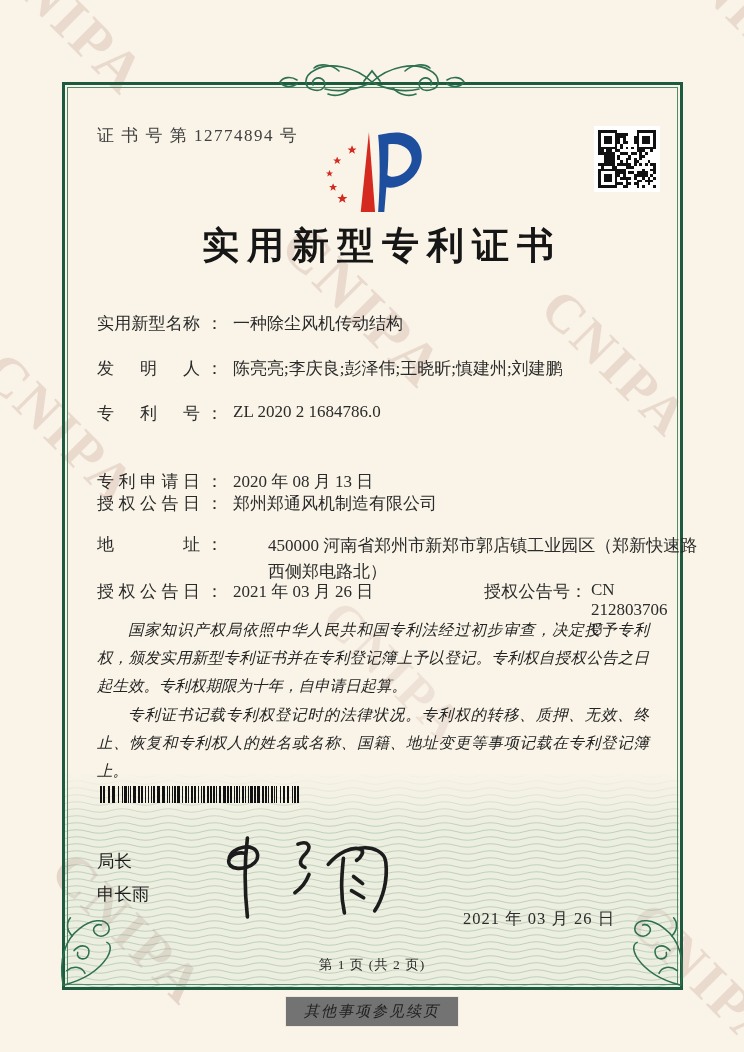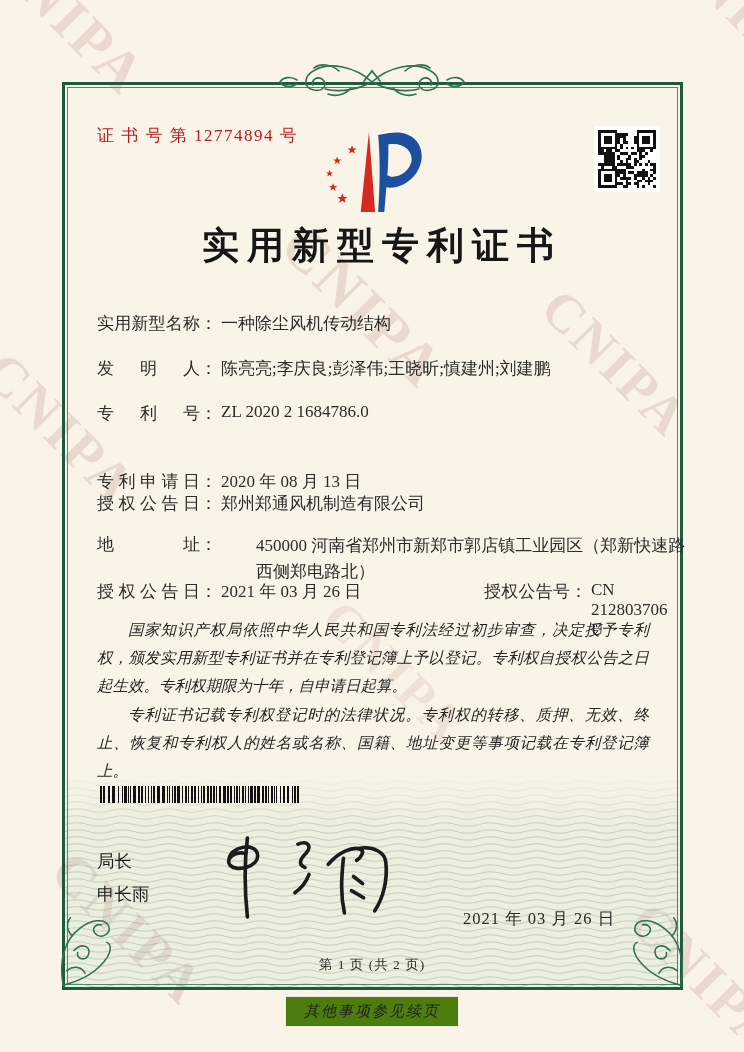--- a/index.html
+++ b/index.html
@@ -36,33 +36,33 @@
   .band{
     position:absolute;left:65px;top:772px;width:614px;height:216px;
     background:rgba(205,224,205,.30);
   }
   .band svg{position:absolute;inset:0;}
   .band .fade{
     position:absolute;left:0;top:0;right:0;height:55px;
     background:linear-gradient(var(--cream),rgba(249,244,231,0));
   }
   .cert-no{
-    position:absolute;left:97px;top:124px;font-size:17px;letter-spacing:1.5px;color:#b91c1c;
+    position:absolute;left:97px;top:124px;font-size:17px;letter-spacing:1.5px;color:#404040;
   }
   .qr-box{
     position:absolute;left:594px;top:126px;width:66px;height:66px;background:#fff;
     display:flex;align-items:center;justify-content:center;
   }
   .logo{position:absolute;left:320px;top:130px;width:104px;height:86px;}
   .title{
     position:absolute;left:0;top:221px;width:744px;text-align:center;
     font-size:37px;font-weight:bold;letter-spacing:8px;padding-left:20px;
     box-sizing:border-box;color:#161616;
   }
-  .row{position:absolute;left:97px;font-size:17px;display:flex;align-items:flex-start;}
+  .row{position:absolute;left:97px;font-size:17px;display:flex;align-items:flex-start;gap:6px;}
   .row .lab{
     display:inline-block;width:103px;text-align:justify;text-align-last:justify;
     flex:none;
   }
   .row .col{flex:none;}
   .row .val{margin-left:4px;}
   .row .val.addr{width:442px;line-height:1.55;margin-left:39px;}
   .pair2{position:absolute;left:387px;top:0;display:flex;font-size:17px;}
   .pair2 .lab2{display:inline-block;width:86px;text-align:justify;text-align-last:justify;flex:none;}
   .paras{
@@ -72,21 +72,21 @@
   .paras p{margin:0;text-indent:2em;font-style:italic;}
   .barcode{position:absolute;left:100px;top:786px;width:200px;height:17px;}
   .sig-label{
     position:absolute;left:97px;top:845px;font-size:17.5px;line-height:33px;color:#1f1f1f;
   }
   .sig-script{position:absolute;left:205px;top:828px;width:200px;height:96px;}
   .issue-date{position:absolute;left:463px;top:908px;font-size:16.5px;letter-spacing:1px;}
   .page-info{position:absolute;left:0;top:956px;width:744px;text-align:center;font-size:13.5px;letter-spacing:1px;}
   .footer-note{
     position:absolute;left:50%;top:996px;transform:translateX(-50%);
-    background:#4d7c0f;border:1px solid #eee9dc;padding:5px 18px;
+    background:#737373;border:1px solid #eee9dc;padding:5px 18px;
     font-size:15px;font-style:italic;letter-spacing:2px;color:#222;
   }
   .ornament-top{position:absolute;left:267px;top:58px;width:210px;height:44px;}
   .corner{position:absolute;width:82px;height:84px;}
   .corner.bl{left:54px;top:904px;}
   .corner.br{left:608px;top:904px;transform:scaleX(-1);}
 </style>
 </head>
 <body>
 

